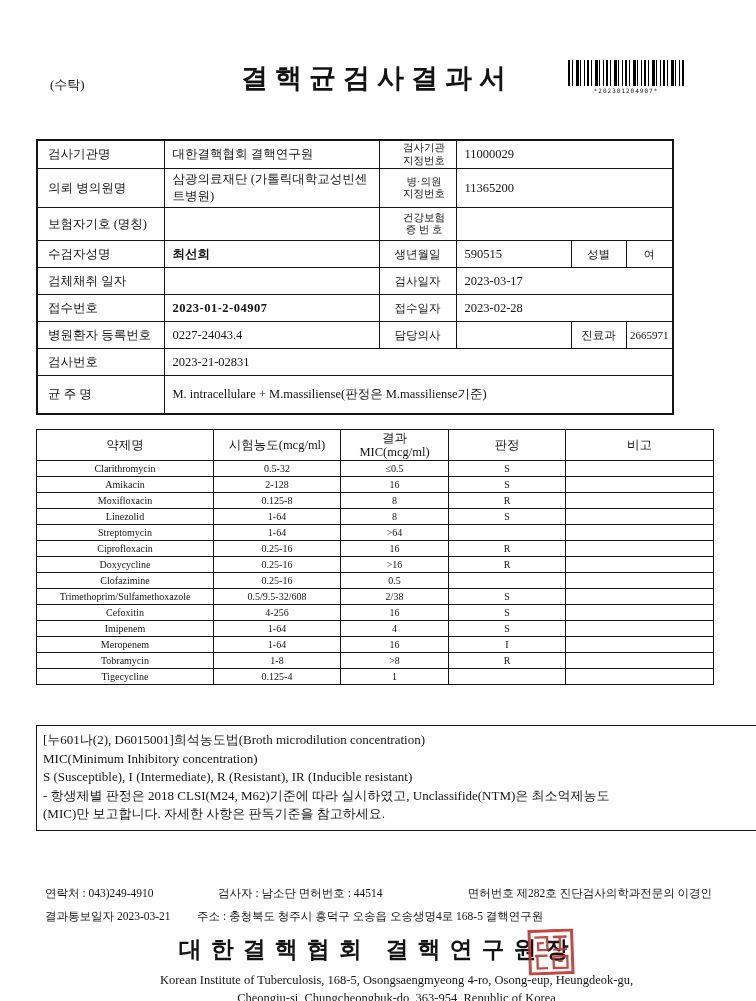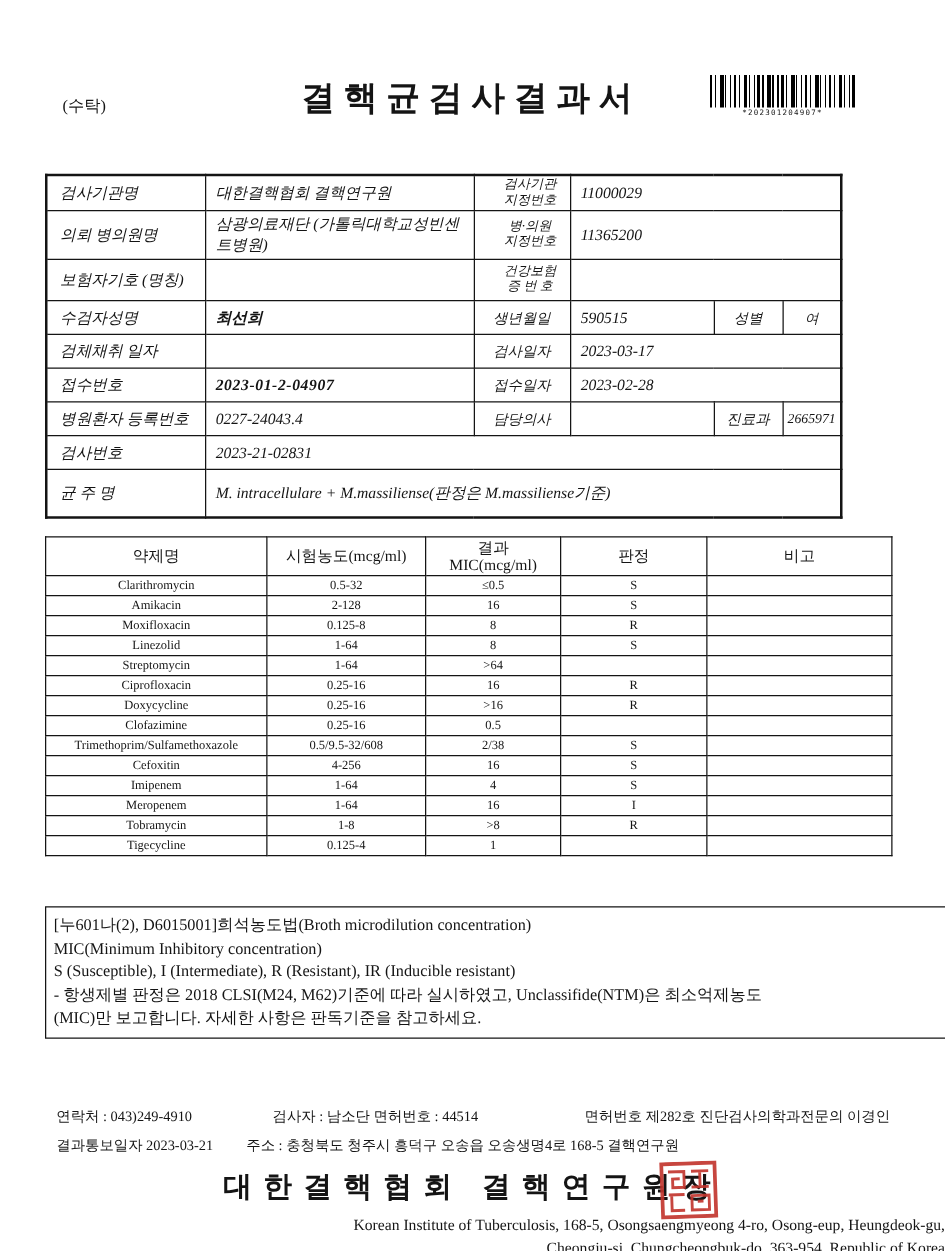--- a/index.html
+++ b/index.html
@@ -21,21 +21,21 @@
     width:116px; height:26px;
     background:repeating-linear-gradient(90deg,
       #000 0 2px, #fff 2px 4px, #000 4px 5px, #fff 5px 8px,
       #000 8px 11px, #fff 11px 12px, #000 12px 13px, #fff 13px 16px,
       #000 16px 17px, #fff 17px 19px);
   }
   .barcode-text { font-size:6px; letter-spacing:1px; font-family:"DejaVu Sans Mono",monospace; margin-top:1px; }
   
   table { border-collapse:collapse; table-layout:fixed; }
   .info-table { margin-left:36px; width:636px; border:2px solid #141414; }
-  .info-table td { border:1px solid #141414; font-size:12.5px; height:27px; padding:2px 8px; vertical-align:middle;font-style:italic; }
+  .info-table td { border:1px solid #141414; font-size:12.5px; height:27px; padding:2px 8px; vertical-align:middle; }
   .info-table td.lbl { padding-left:10px; }
   .info-table td.lbl2 { text-align:center; padding:1px 2px; font-size:11.5px; }
   .info-table td.lbl2 span { display:block; line-height:1.2; }
   .info-table td.lbl2.small { font-size:10.5px;padding-left:15px; }
   .info-table td.small-val { text-align:center; padding:1px 2px; font-size:11px; }
   .bold-val { font-weight:bold; font-size:13.5px; letter-spacing:.5px; }
   .patient-name { font-weight:bold; }
   tr.tall td { height:33px; }
   tr.strain td { height:38px; }
   .strain-val { font-size:13px; }
@@ -54,21 +54,21 @@
   .f-row-a { margin-top:55px; }
   .f-row-b { margin-top:6px; }
   .f-contact { position:absolute; left:45px; }
   .f-examiner { position:absolute; left:218px;text-align:right; }
   .f-license { position:absolute; right:44px; }
   .f-date { position:absolute; left:45px; }
   .f-address { position:absolute; left:197px; }
   .director-row { position:relative; margin-top:3px; height:38px; }
   .director { text-align:center; font-size:23px; font-weight:bold; letter-spacing:9px; padding-top:5px; }
   .seal { position:absolute; left:527px; top:0; width:48px; height:46px; opacity:.9; transform:rotate(-2deg); }
-  .eng { text-align:right; font-size:12.5px; line-height:1.5; margin-top:4px;padding-left:37px; }
+  .eng { text-align:center; font-size:12.5px; line-height:1.5; margin-top:4px;padding-left:37px; }
   .cert { text-align:center; font-size:12px; margin-top:3px; }
 </style>
 </head>
 <body>
 
 <div class="page">
 
   <div class="header">
     <span class="consign">(수탁)</span>
     <div class="title">결핵균검사결과서</div>

